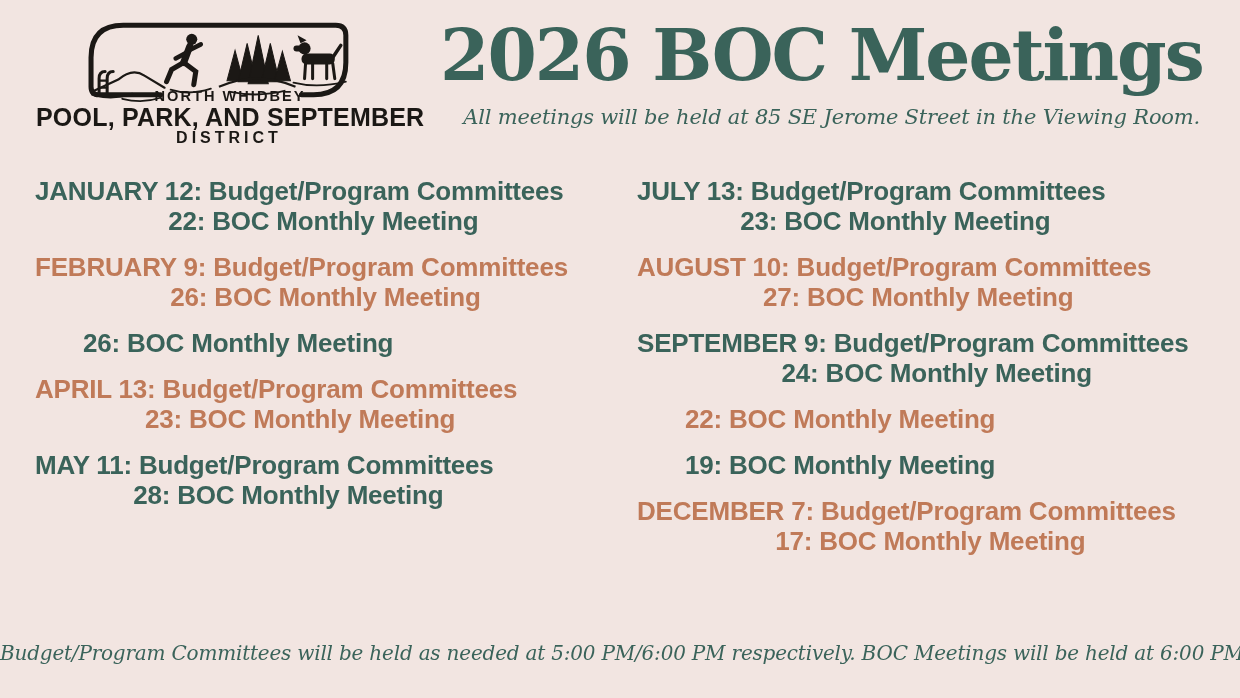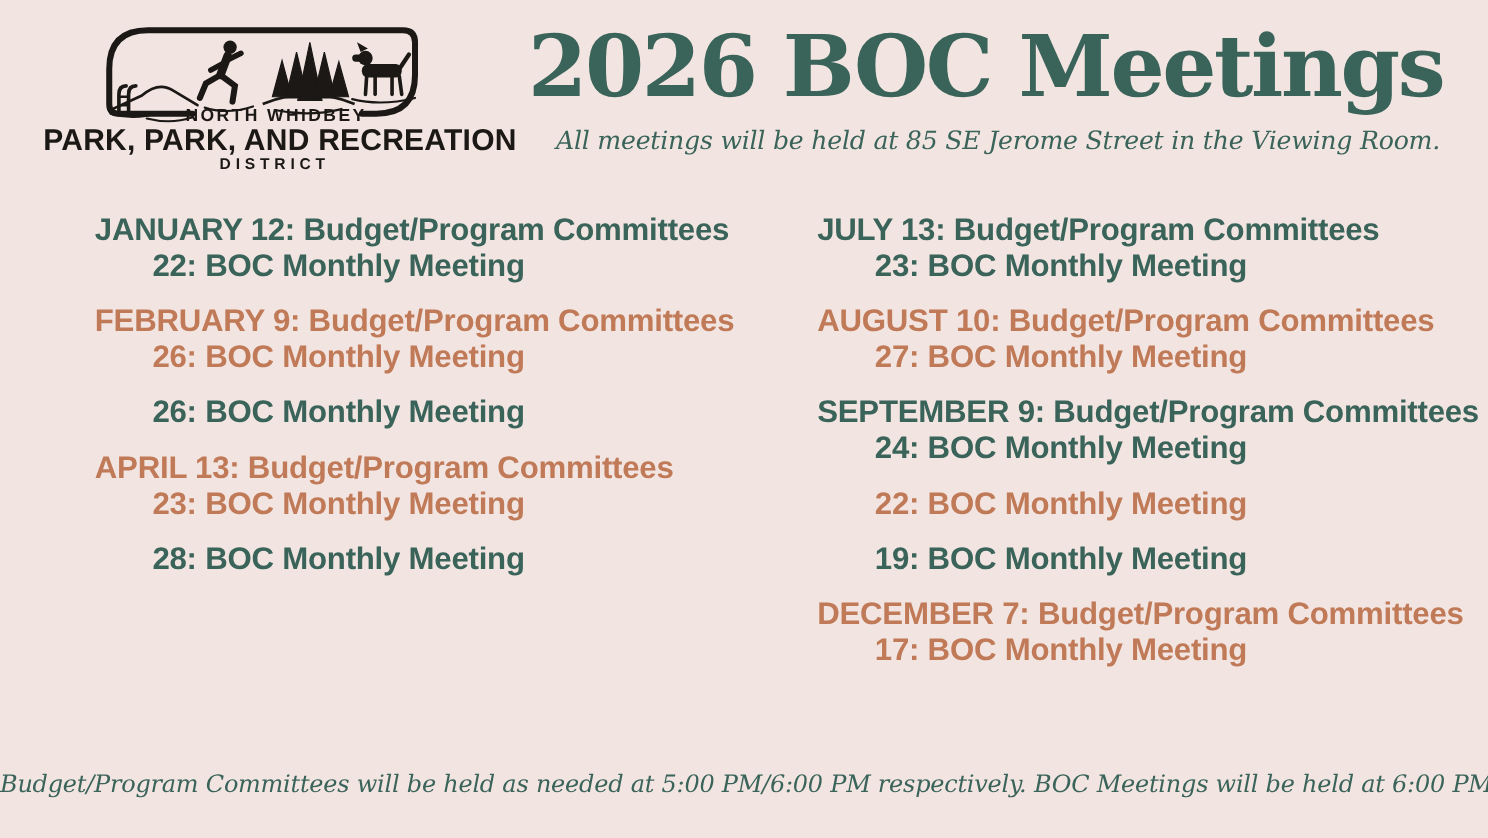--- a/index.html
+++ b/index.html
@@ -18,21 +18,21 @@
   }
   
   .logo-svg{position:absolute;left:86px;top:20px;width:282px;height:85px;color:var(--ink);}
   .logo-org{
     position:absolute;left:36px;top:103px;width:386px;
     text-align:center;font-weight:700;font-size:25px;letter-spacing:0.2px;
     color:var(--ink);white-space:nowrap;
   }
   .logo-district{
     position:absolute;left:36px;top:129px;width:386px;
-    text-align:center;font-weight:700;font-size:13px;letter-spacing:4px;
+    text-align:center;font-weight:700;font-size:16px;letter-spacing:4px;
     color:var(--ink);
   }
   
   .title{
     position:absolute;left:440px;top:16px;width:760px;
     text-align:right;white-space:nowrap;
     font-family:"DejaVu Serif","Liberation Serif",serif;
     font-weight:700;font-size:71px;line-height:78px;letter-spacing:-2px;
     color:var(--teal);
   }
@@ -41,23 +41,23 @@
     text-align:right;white-space:nowrap;
     font-family:"DejaVu Serif","Liberation Serif",serif;
     font-style:italic;font-size:21px;line-height:28px;letter-spacing:-0.2px;
     color:var(--teal);
   }
   
   .col{position:absolute;top:176px;}
   .col-left{left:35px;}
   .col-right{left:637px;}
   .meeting{
-    width:max-content;
+    width:max-content;text-align:center;
     font-weight:700;font-size:26px;line-height:30px;letter-spacing:-0.2px;
-    margin-bottom:16px;white-space:nowrap;margin-left:44px;
+    margin-bottom:16px;white-space:nowrap;
   }
   .meeting .m-line2{padding-left:48px;}
   .meeting.teal{color:var(--teal);}
   .meeting.terracotta{color:var(--terracotta);}
   
   .footer-note{
     position:absolute;left:0;top:641px;width:1240px;
     text-align:center;white-space:nowrap;
     font-family:"DejaVu Serif","Liberation Serif",serif;
     font-style:italic;font-size:20px;letter-spacing:-0.2px;
@@ -116,21 +116,21 @@
     <path d="M 245 37 L 253 25" fill="none" stroke-width="3.5"></path>
     <path d="M 218 43 L 217 58" fill="none" stroke-width="3"></path>
     <path d="M 225 43 L 225 58" fill="none" stroke-width="3"></path>
     <path d="M 239 43 L 239 58" fill="none" stroke-width="3"></path>
     <path d="M 245 43 L 247 58" fill="none" stroke-width="3"></path>
     <path d="M 206 62 Q 230 68 258 61" fill="none" stroke-width="1.8"></path>
   </g>
   <text class="logo-region" x="143" y="80" text-anchor="middle">NORTH WHIDBEY</text>
 </svg>
 
-<div class="logo-org">PARK, PARK, AND RECREATION</div>
+<div class="logo-org">POOL, PARK, AND SEPTEMBER</div>
 <div class="logo-district">DISTRICT</div>
 
 <h1 class="title">2026 BOC Meetings</h1>
 <div class="subtitle">All meetings will be held at 85 SE Jerome Street in the Viewing Room.</div>
 
 <div class="col col-left">
     <div class="meeting teal">
     <div class="m-line1">JANUARY 12: Budget/Program Committees</div>
     <div class="m-line2">22: BOC Monthly Meeting</div>
   </div>
@@ -139,20 +139,21 @@
     <div class="m-line2">26: BOC Monthly Meeting</div>
   </div>
     <div class="meeting teal">
     <div class="m-line2">26: BOC Monthly Meeting</div>
   </div>
     <div class="meeting terracotta">
     <div class="m-line1">APRIL 13: Budget/Program Committees</div>
     <div class="m-line2">23: BOC Monthly Meeting</div>
   </div>
     <div class="meeting teal">
+    <div class="m-line1">MAY 11: Budget/Program Committees</div>
     <div class="m-line2">28: BOC Monthly Meeting</div>
   </div>
   </div>
 <div class="col col-right">
     <div class="meeting teal">
     <div class="m-line1">JULY 13: Budget/Program Committees</div>
     <div class="m-line2">23: BOC Monthly Meeting</div>
   </div>
     <div class="meeting terracotta">
     <div class="m-line1">AUGUST 10: Budget/Program Committees</div>

